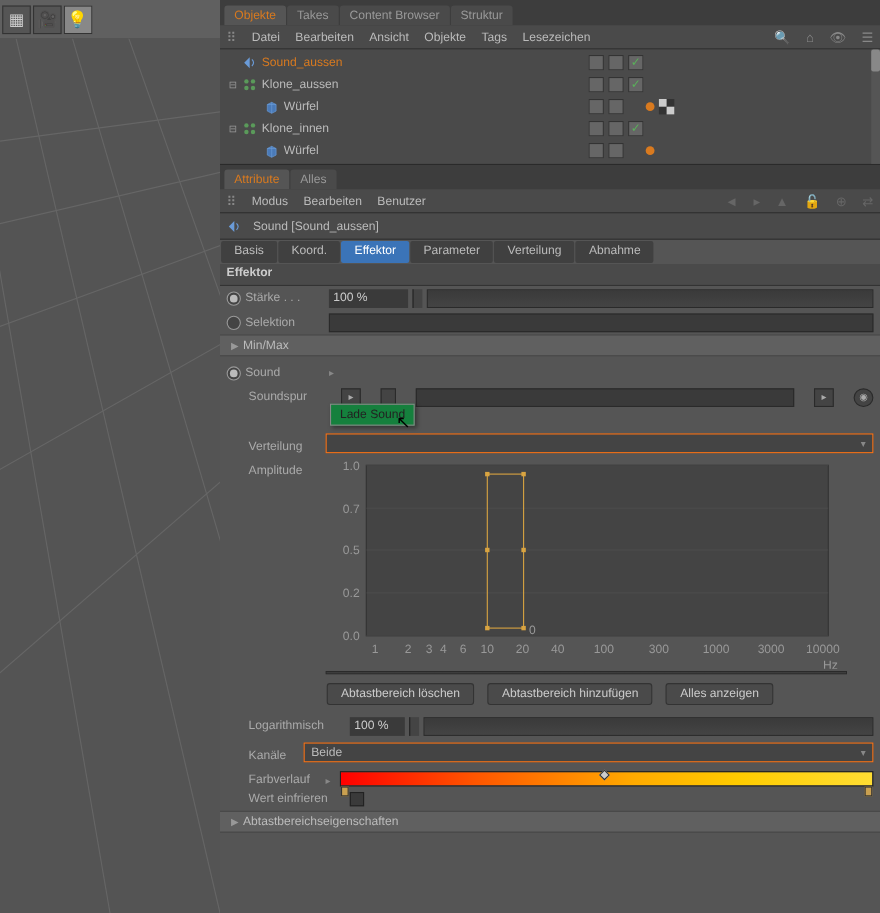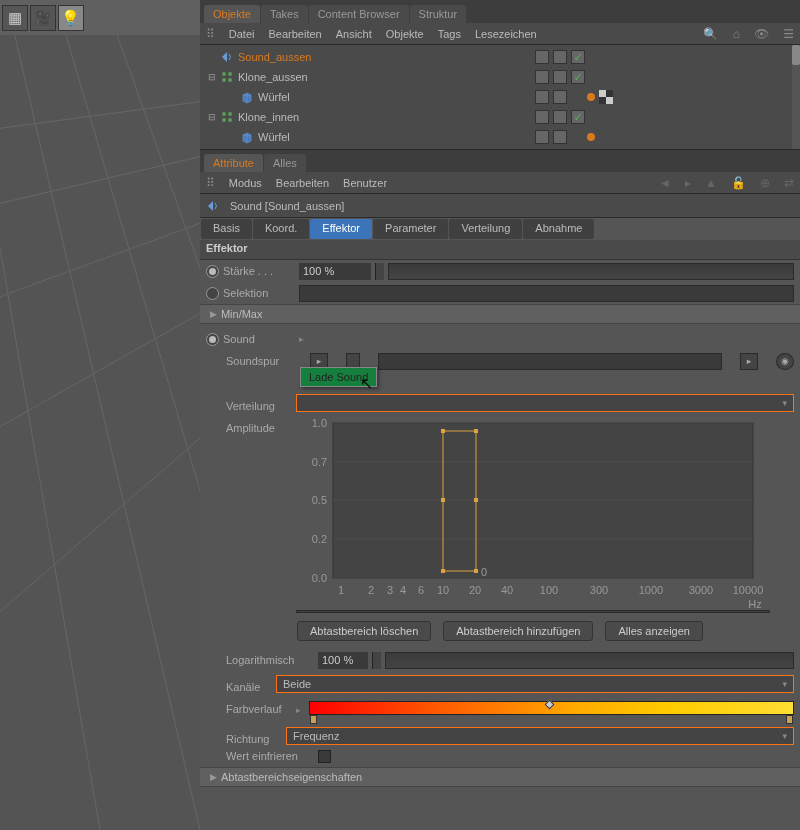--- a/index.html
+++ b/index.html
@@ -364,26 +364,20 @@
       </div>
       <div class="gradient-row">
         <span style="width:66px;color:#aaa">Farbverlauf</span>
         <span style="color:#888;font-size:9px;margin-right:4px">▸</span>
         <div class="gradient-bar">
           <span class="grad-stop" style="left:49%"></span>
           <span class="grad-handle" style="left:0"></span>
           <span class="grad-handle" style="right:0"></span>
         </div>
       </div>
-      <div class="select-row" style="margin-top:8px">
-        <span style="width:56px;color:#aaa">Richtung</span>
-        <div class="select-field">
-            <span>Frequenz</span>
-          </div>
-      </div>
       <div class="row" style="padding-left:26px">
         <span style="width:88px;color:#aaa">Wert einfrieren</span>
         <span class="checkbox"></span>
       </div>
       <div class="collapse-row">
         <span class="collapse-arrow">▶</span>
         <span>Abtastbereichseigenschaften</span>
       </div>
     </div>
   </div>

